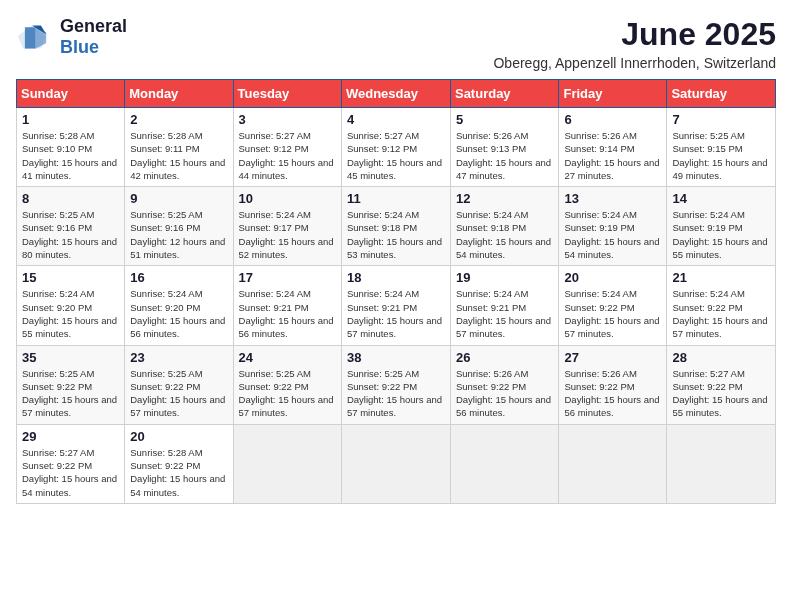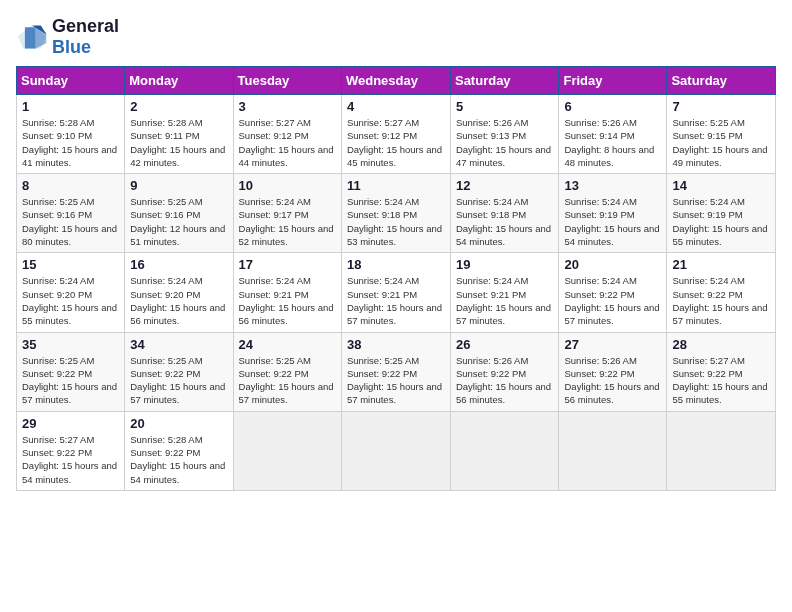--- a/index.html
+++ b/index.html
@@ -12,21 +12,21 @@
     }
     .header-area {
       display: flex;
       align-items: flex-start;
       justify-content: space-between;
       margin-bottom: 4px;
     }
     .logo {
       display: flex;
       align-items: center;
-      gap: 4px;
+      gap: 12px;
     }
     .logo-icon {
       width: 32px;
       height: 28px;
     }
     .title-area {
       text-align: right;
     }
     .month-title {
       font-size: 32px;
@@ -37,21 +37,21 @@
       font-size: 14px;
       color: #333;
       margin-top: 2px;
     }
     .calendar {
       width: 100%;
       border-collapse: collapse;
       margin-top: 8px;
     }
     .calendar th {
-      background-color: #a21caf;
+      background-color: #ef4444;
       color: white;
       font-size: 13px;
       font-weight: bold;
       padding: 6px 4px;
       text-align: left;
       border: 1px solid #1a5a9a;
     }
     .calendar td {
       vertical-align: top;
       border: 1px solid #d0d0d0;
@@ -91,20 +91,22 @@
       <polygon points="22,4 34,10 34,22 22,28" fill="#2a6db5" opacity="0.5"></polygon>
       <polygon points="10,4 22,4 22,28 10,28" fill="#2a6db5" opacity="0.8"></polygon>
       <polygon points="18,2 34,12 28,2" fill="#1a5a9a"></polygon>
     </svg>
     <div>
       <span style="font-size:18px;font-weight:bold;color:#1a1a2e;">General</span><br>
       <span style="font-size:18px;font-weight:bold;color:#2a6db5;">Blue</span>
     </div>
   </div>
   <div class="title-area">
+    <div class="month-title">June 2025</div>
+    <div class="subtitle">Oberegg, Appenzell Innerrhoden, Switzerland</div>
   </div>
 </div>
 
 <table class="calendar">
   <thead>
     <tr>
       <th>Sunday</th>
       <th>Monday</th>
       <th>Tuesday</th>
       <th>Wednesday</th>
@@ -154,21 +156,21 @@
           <span>Sunrise: 5:26 AM</span><br>
           <span>Sunset: 9:13 PM</span><br>
           <span>Daylight: 15 hours and 47 minutes.</span>
         </div>
       </td>
       <td>
         <span class="day-number">6</span>
         <div class="day-info">
           <span>Sunrise: 5:26 AM</span><br>
           <span>Sunset: 9:14 PM</span><br>
-          <span>Daylight: 8 hours and 48 minutes.</span>
+          <span>Daylight: 15 hours and 27 minutes.</span>
         </div>
       </td>
       <td>
         <span class="day-number">7</span>
         <div class="day-info">
           <span>Sunrise: 5:25 AM</span><br>
           <span>Sunset: 9:15 PM</span><br>
           <span>Daylight: 15 hours and 49 minutes.</span>
         </div>
       </td>
@@ -295,21 +297,21 @@
     <tr>
       <td>
         <span class="day-number">35</span>
         <div class="day-info">
           <span>Sunrise: 5:25 AM</span><br>
           <span>Sunset: 9:22 PM</span><br>
           <span>Daylight: 15 hours and 57 minutes.</span>
         </div>
       </td>
       <td>
-        <span class="day-number">34</span>
+        <span class="day-number">23</span>
         <div class="day-info">
           <span>Sunrise: 5:25 AM</span><br>
           <span>Sunset: 9:22 PM</span><br>
           <span>Daylight: 15 hours and 57 minutes.</span>
         </div>
       </td>
       <td>
         <span class="day-number">24</span>
         <div class="day-info">
           <span>Sunrise: 5:25 AM</span><br>

